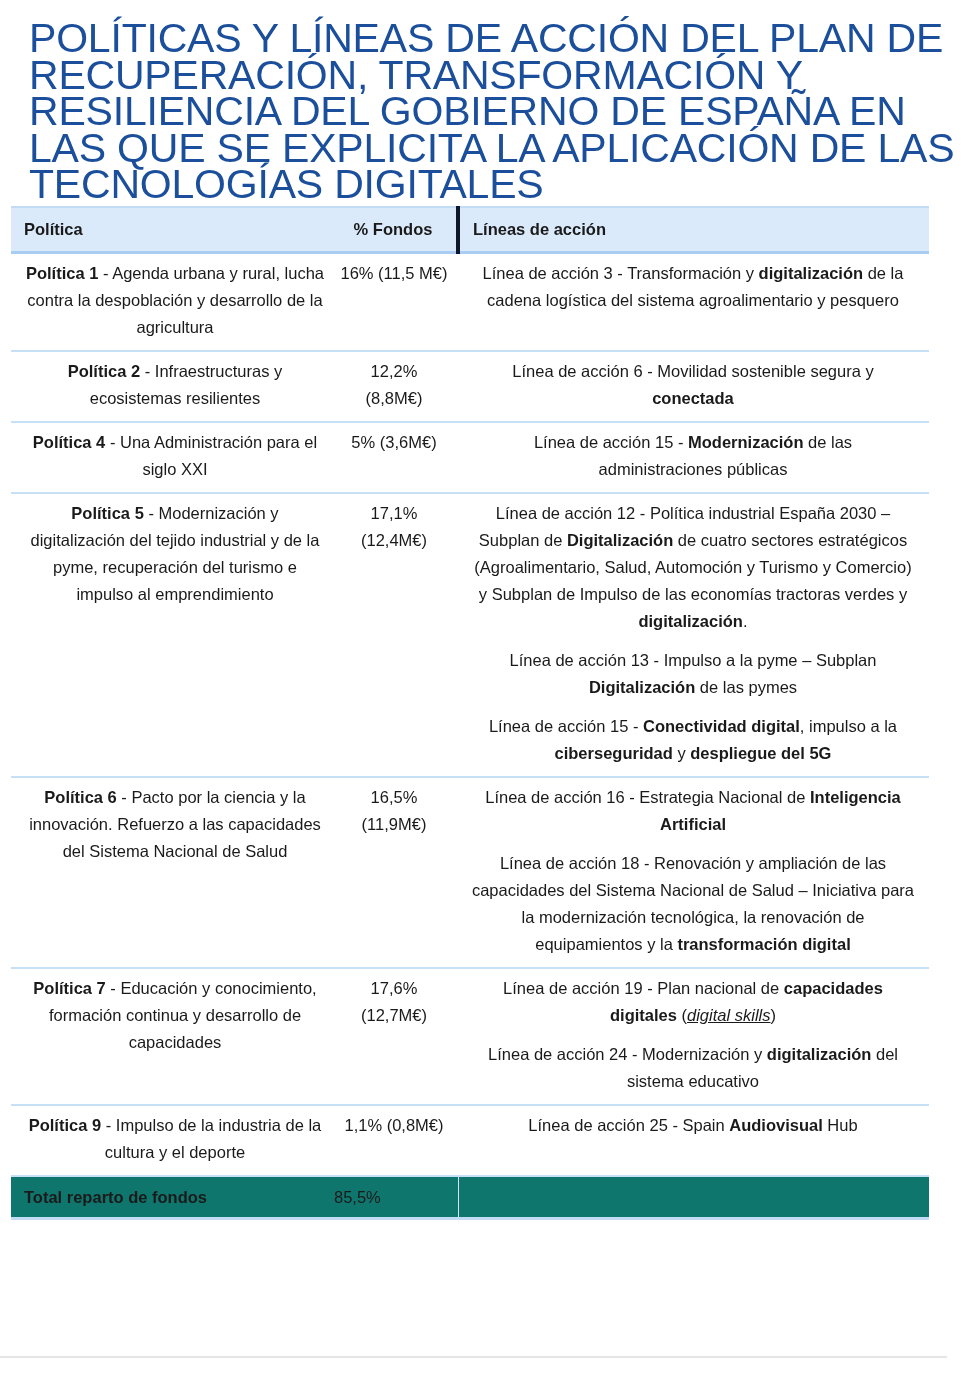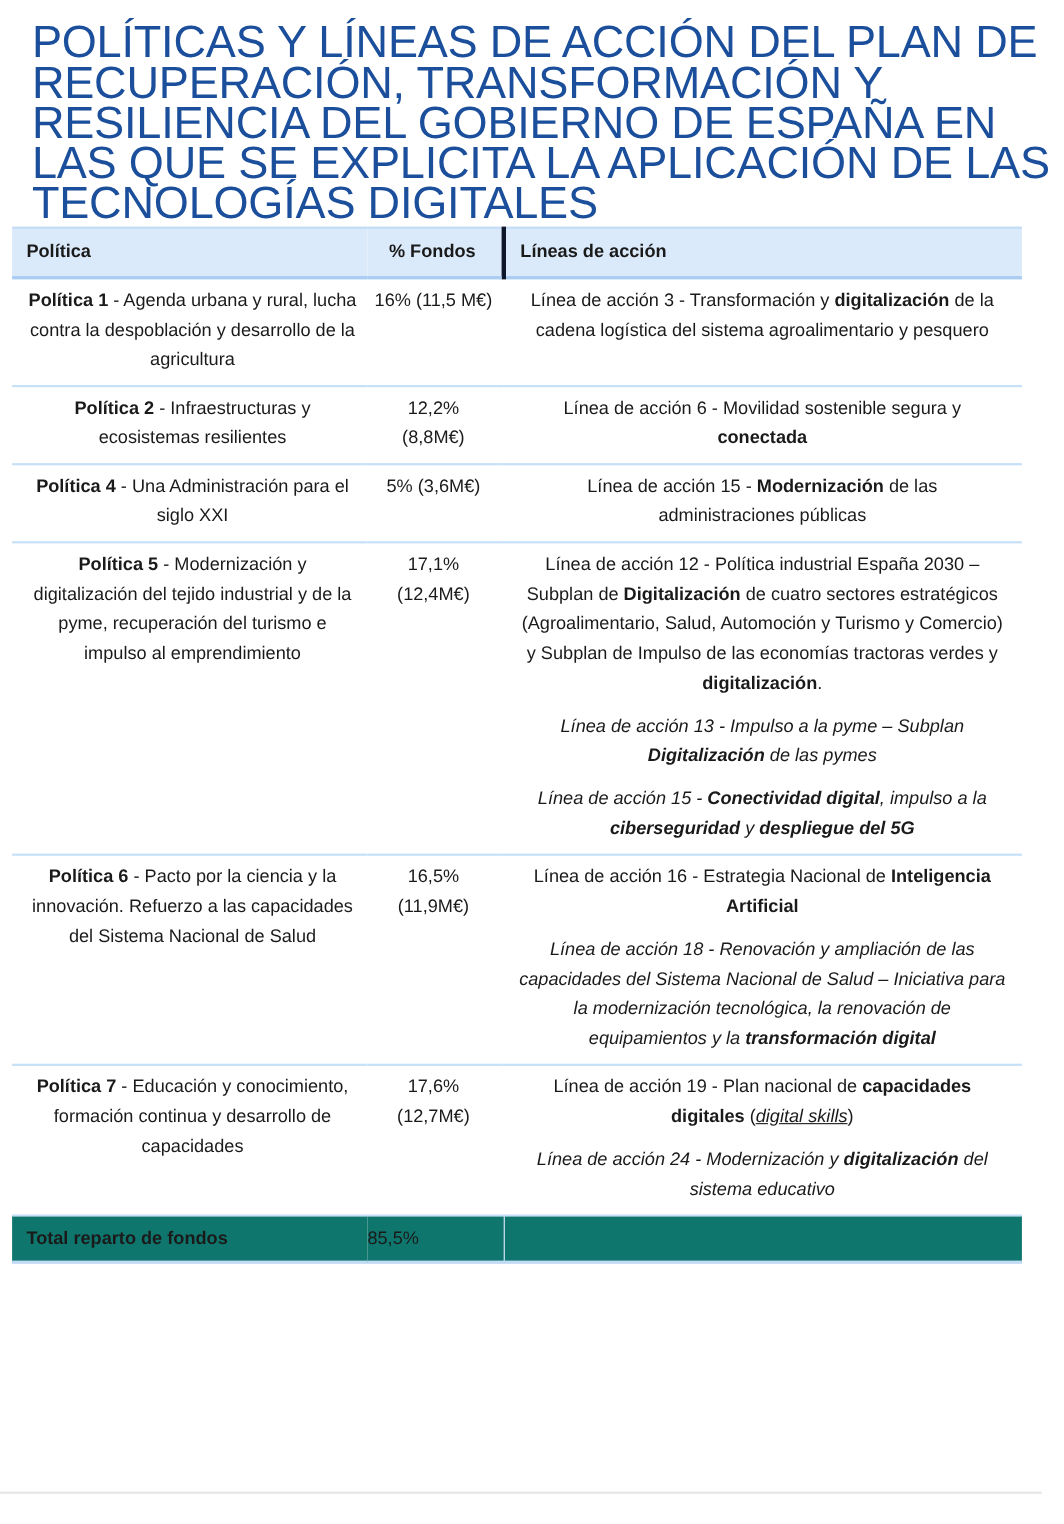--- a/index.html
+++ b/index.html
@@ -49,21 +49,21 @@
     vertical-align: middle !important;
   }
   thead th.col-fondos { text-align: center; }
   thead th.col-lineas { border-left: 4px solid #0f172a; }
   .col-pol { width: 302px; padding-left: 13px !important; padding-right: 8px !important; }
   .col-fondos { width: 118px; text-align: right; padding-right: 4px !important;}
   .col-lineas { padding-left: 13px !important; padding-right: 14px !important; }
   tbody tr.row { border-bottom: 2px solid #c6e0f8; }
   tbody tr.row td { padding-top: 6px; padding-bottom: 9px; text-align: center; }
   .line-item { margin: 0; }
-  .line-item + .line-item { margin-top: 12px; font-style: italic; }
+  .line-item + .line-item { margin-top: 12px; }
   b, .b { font-weight: bold; }
   i { font-style: italic; text-decoration: underline; }
   tr.total {
     background: #0f766e;
     border-top: 2px solid #c2dcf6;
     border-bottom: 3px solid #c2dcf6;
   }
   tr.total td { height: 40px; vertical-align: middle !important; font-weight: normal; }
   tr.total td.col-pol { font-weight: bold; }
   tr.total td.col-lineas { border-left: 1px solid #cfe2f7; }
@@ -166,20 +166,32 @@
     <td class="col-fondos">
       <div>17,6%</div>
       <div>(12,7M€)</div>
     </td>
     <td class="col-lineas">
           <p class="line-item"><span>Línea de acción 19 - Plan nacional de </span><b>capacidades digitales</b><span> (</span><i>digital skills</i><span>)</span></p>
           <p class="line-item"><span>Línea de acción 24 - Modernización y </span><b>digitalización</b><span> del sistema educativo</span></p>
         </td>
   </tr>
 
+  <tr class="row">
+    <td class="col-pol">
+      <span class="b">Política 9</span><span> - Impulso de la industria de la cultura y el deporte</span>
+    </td>
+    <td class="col-fondos">
+      <div>1,1% (0,8M€)</div>
+
+    </td>
+    <td class="col-lineas">
+          <p class="line-item"><span>Línea de acción 25 - Spain </span><b>Audiovisual</b><span> Hub</span></p>
+        </td>
+  </tr>
 </tbody>
   <tfoot>
     <tr class="total">
       <td class="col-pol">Total reparto de fondos</td>
       <td class="col-fondos">85,5%</td>
       <td class="col-lineas"></td>
     </tr>
   </tfoot>
 </table>
 

